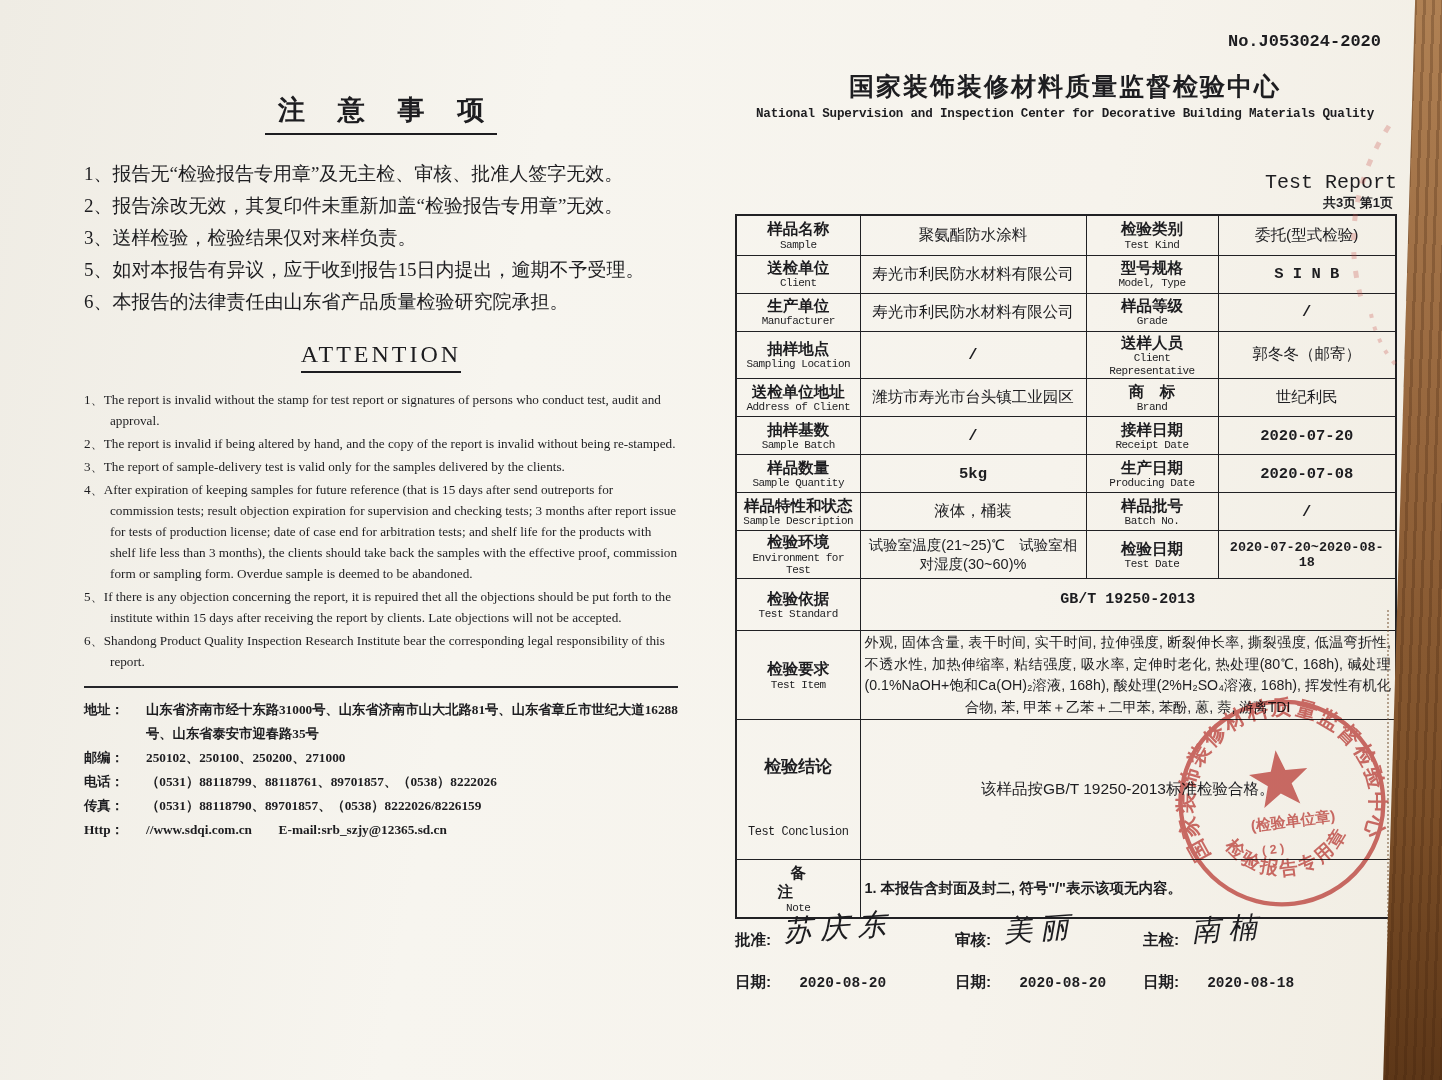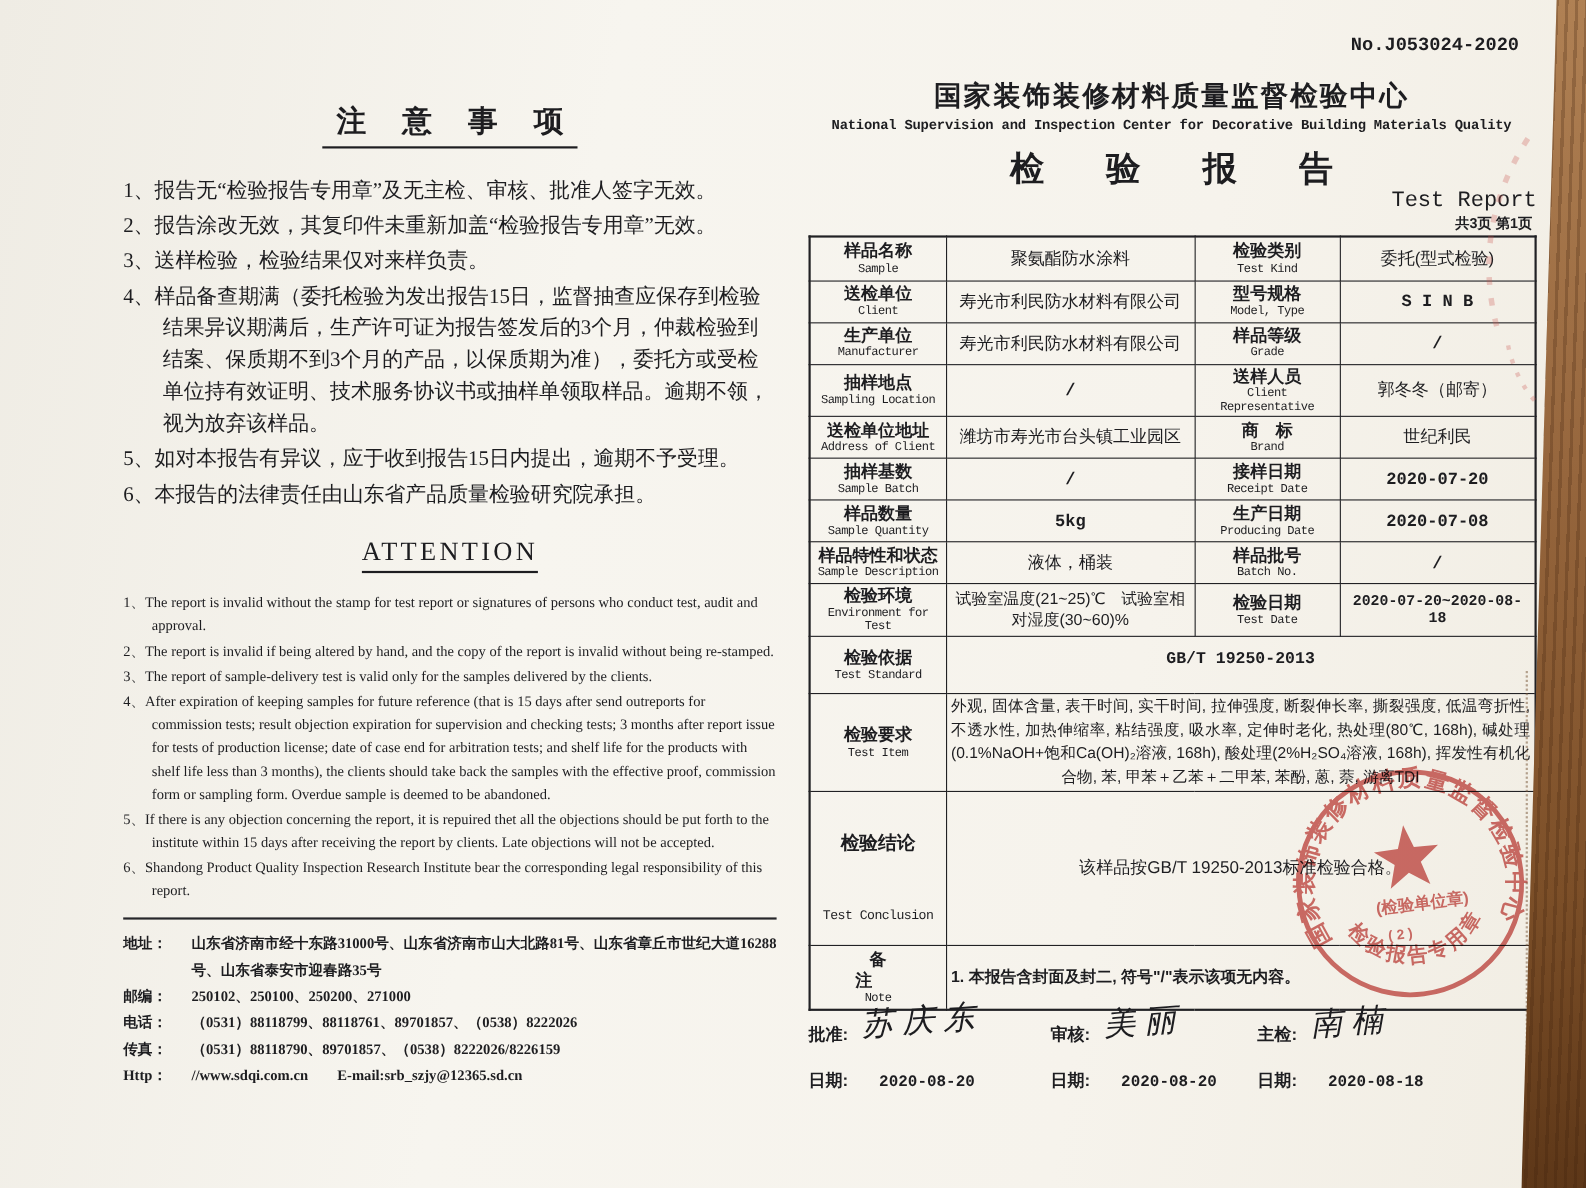--- a/index.html
+++ b/index.html
@@ -16,21 +16,21 @@
       linear-gradient(to bottom,#b08154 0%,#96663d 40%,#7c4f28 75%,#5d3718 100%);
     clip-path:polygon(58% 0,100% 0,100% 100%,8% 100%);
   }
   .perforation{
     position:absolute;left:1387px;top:610px;height:470px;width:0;
     border-left:2px dotted rgba(115,82,50,.5);
   }
   .faint-mark{position:absolute;pointer-events:none;}
 
   
-  .left-page{position:absolute;left:112px;top:90px;width:594px;}
+  .left-page{position:absolute;left:84px;top:90px;width:594px;}
   .lp-title{margin:0 0 24px 0;text-align:center;font-weight:700;}
   .lp-title span{
     display:inline-block;font-size:27px;letter-spacing:13px;padding:0 0 5px 13px;
     border-bottom:2.5px solid #1d1d20;font-family:"Liberation Serif",serif;
   }
   .cn-note{
     margin:0 0 3px 0;font-family:"Liberation Serif",serif;
     font-size:19px;line-height:29px;padding-left:36px;text-indent:-36px;
   }
   .en-title{margin:24px 0 16px 0;text-align:center;font-weight:400;}
@@ -99,21 +99,20 @@
 </head>
 <body>
 
 <div class="canvas">
 
   <section class="left-page">
     <h1 class="lp-title"><span>注 意 事 项</span></h1>
     <p class="cn-note">1、报告无“检验报告专用章”及无主检、审核、批准人签字无效。</p>
     <p class="cn-note">2、报告涂改无效，其复印件未重新加盖“检验报告专用章”无效。</p>
     <p class="cn-note">3、送样检验，检验结果仅对来样负责。</p>
-    <p class="cn-note">4、样品备查期满（委托检验为发出报告15日，监督抽查应保存到检验结果异议期满后，生产许可证为报告签发后的3个月，仲裁检验到结案、保质期不到3个月的产品，以保质期为准），委托方或受检单位持有效证明、技术服务协议书或抽样单领取样品。逾期不领，视为放弃该样品。</p>
     <p class="cn-note">5、如对本报告有异议，应于收到报告15日内提出，逾期不予受理。</p>
     <p class="cn-note">6、本报告的法律责任由山东省产品质量检验研究院承担。</p>
 
     <h2 class="en-title"><span>ATTENTION</span></h2>
     <p class="en-note">1、The report is invalid without the stamp for test report or signatures of persons who conduct test, audit and approval.</p>
     <p class="en-note">2、The report is invalid if being altered by hand, and the copy of the report is invalid without being re-stamped.</p>
     <p class="en-note">3、The report of sample-delivery test is valid only for the samples delivered by the clients.</p>
     <p class="en-note">4、After expiration of keeping samples for future reference (that is 15 days after send outreports for commission tests; result objection expiration for supervision and checking tests; 3 months after report issue for tests of production license; date of case end for arbitration tests; and shelf life for the products with shelf life less than 3 months), the clients should take back the samples with the effective proof, commission form or sampling form. Overdue sample is deemed to be abandoned.</p>
     <p class="en-note">5、If there is any objection concerning the report, it is repuired thet all the objections should be put forth to the institute within 15 days after receiving the report by clients. Late objections will not be accepted.</p>
     <p class="en-note">6、Shandong Product Quality Inspection Research Institute bear the corresponding legal responsibility of this report.</p>
@@ -124,21 +123,20 @@
     <p class="ft"><span class="ft-label">邮编：</span><span>250102、250100、250200、271000</span></p>
     <p class="ft"><span class="ft-label">电话：</span><span>（0531）88118799、88118761、89701857、（0538）8222026</span></p>
     <p class="ft"><span class="ft-label">传真：</span><span>（0531）88118790、89701857、（0538）8222026/8226159</span></p>
     <p class="ft"><span class="ft-label">Http：</span><span>//www.sdqi.com.cn　　E-mail:srb_szjy@12365.sd.cn</span></p>
   </section>
 
   <section class="right-page">
     <div class="rp-no">No.J053024-2020</div>
     <div class="rp-org">国家装饰装修材料质量监督检验中心</div>
     <div class="rp-orgen">National Supervision and Inspection Center for Decorative Building Materials Quality</div>
-    <div class="rp-title">检 验 报 告</div>
     <div class="rp-titleen">Test Report</div>
     <div class="rp-pag">共3页 第1页</div>
 
     <table class="report">
       <colgroup>
           <col style="width:124px">
           <col style="width:226px">
           <col style="width:132px">
           <col style="width:178px">
         </colgroup>

